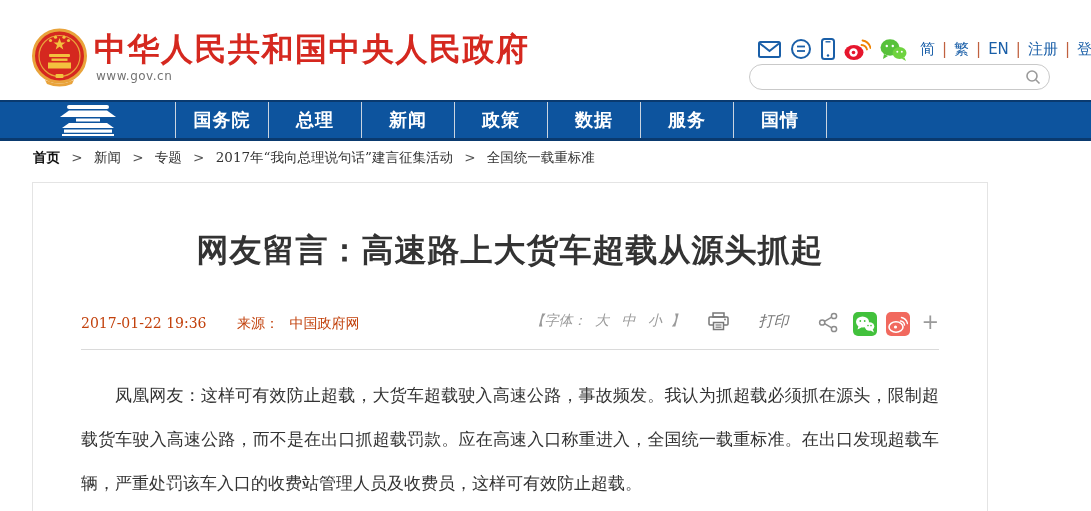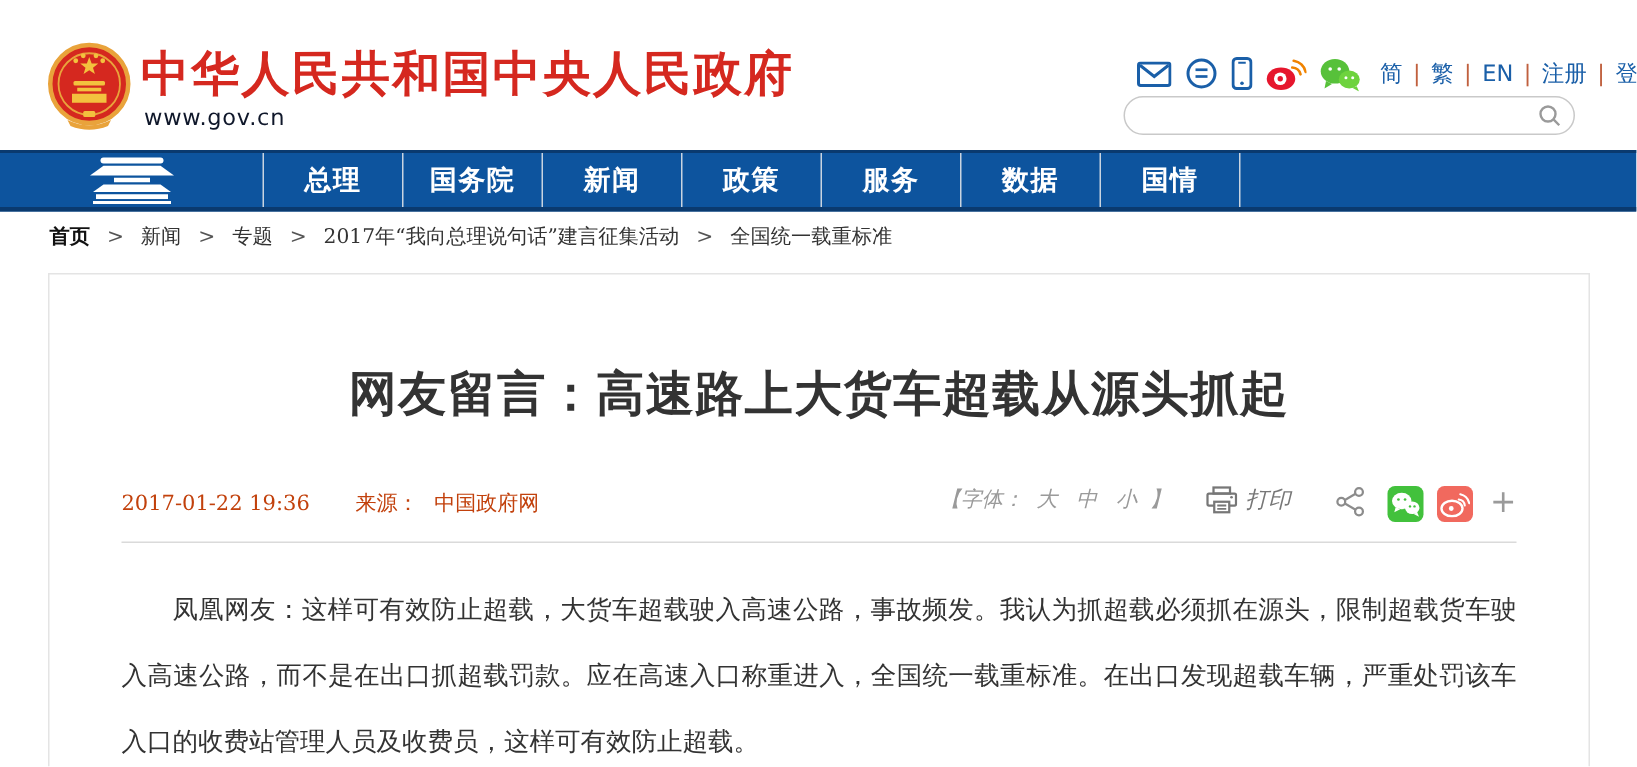--- a/index.html
+++ b/index.html
@@ -4,21 +4,21 @@
 <style>
   * { margin:0; padding:0; box-sizing:border-box; }
   html,body { width:1091px; height:511px; background:#fff; overflow:hidden; }
   body { position:relative; font-family:"DejaVu Sans","Liberation Sans",sans-serif; }
 
   
   .header { position:relative; height:100px; background:#fff; }
   .emblem { position:absolute; left:31px; top:27px; width:57px; height:63px; }
   .site-title { position:absolute; left:94px; top:28px; font-size:32px; font-weight:bold;
                 color:#d5281f; letter-spacing:1.5px; white-space:nowrap; }
-  .site-url { position:absolute; left:96px; top:69px; font-size:15px; color:#0f172a; letter-spacing:.5px; }
+  .site-url { position:absolute; left:96px; top:69px; font-size:12px; color:#737373; letter-spacing:.5px; }
 
   .topbar { position:absolute; left:758px; top:36px; height:26px; display:flex; align-items:center; gap:9px; }
   .topbar .ico { display:inline-flex; align-items:center; cursor:pointer; }
   .langs { display:flex; align-items:center; gap:7px; margin-left:4px; font-size:15px; }
   .langs .lang { color:#1a5fa8; cursor:pointer; white-space:nowrap; }
   .langs .sep { color:#c0603e; }
 
   .searchbox { position:absolute; left:749px; top:64px; width:301px; height:26px;
                border:1px solid #c9c9c9; border-radius:14px; background:#fff; cursor:text; }
   .searchbox .mag { position:absolute; right:7px; top:4px; }
@@ -33,32 +33,32 @@
               letter-spacing:1px; cursor:pointer; white-space:nowrap; }
 
   
   .breadcrumb { position:absolute; left:33px; top:149px; font-size:13.5px; color:#333;
                 font-family:"DejaVu Serif","Liberation Serif",serif; white-space:nowrap; }
   .breadcrumb .crumb { cursor:pointer; }
   .breadcrumb .crumb.first { font-weight:bold; color:#111;font-family:Liberation Mono, monospace; }
   .breadcrumb .bsep { color:#555; margin:0 7px; }
 
   
-  .article-box { position:absolute; left:32px; top:182px; width:1028px; bottom:0;
-                 border:1px solid #e4e4e4; border-bottom:none; background:#fff; padding:16px 48px; }
+  .article-box { position:absolute; left:32px; top:182px; width:956px; bottom:0;
+                 border:1px solid #e4e4e4; border-bottom:none; background:#fff; padding:4px 48px; }
   .article-title { margin-top:40px; text-align:center; font-size:32px; line-height:46px;
                    color:#333; font-weight:600; letter-spacing:1px; }
   .meta-row { margin-top:38px; height:26px; display:flex; justify-content:space-between; align-items:center; }
   .meta-left { font-size:14px; color:#c2410c; font-family:"DejaVu Serif","Liberation Serif",serif; }
   .meta-left .src-label { margin-left:26px; }
   .meta-left .src { margin-left:6px; }
   .meta-right { display:flex; align-items:flex-start;font-style:italic; }
   .font-ctl { font-size:14px; color:#9a9a9a; font-family:"DejaVu Serif","Liberation Serif",serif; }
   .font-ctl .fsz { margin:0 4px; cursor:pointer; }
-  .print-group { display:flex; align-items:center; margin-left:24px; cursor:pointer; }
+  .print-group { display:flex; align-items:center; margin-left:24px; cursor:pointer;gap:24px; }
   .print-label { font-size:15px; color:#777; margin-left:5px;
                  font-family:"DejaVu Serif","Liberation Serif",serif; }
   .share-icon { margin-left:30px; cursor:pointer; display:inline-flex; }
   .badge { width:24px; height:24px; border-radius:5px; display:inline-flex; align-items:center;
            justify-content:center; cursor:pointer; }
   .badge.wechat { background:#42c13c; margin-left:14px; }
   .badge.weibo  { background:#f1695e; margin-left:9px; }
   .plus { margin-left:11px; font-size:21px; color:#9a9a9a; font-weight:400; cursor:pointer; line-height:20px; }
 
   .divider { margin-top:12px; border-top:1px solid #dadada; height:0; }
@@ -158,26 +158,26 @@
   <div class="nav-gate">
     <svg width="74" height="32" viewBox="0 0 74 32">
       <rect x="16" y="1" width="42" height="4" rx="2" fill="#fff"></rect>
       <polygon points="9,13 65,13 56,6.5 18,6.5" fill="#fff"></polygon>
       <rect x="25" y="14.5" width="24" height="3" fill="#fff"></rect>
       <polygon points="11,24 63,24 56,19 18,19" fill="#fff"></polygon>
       <rect x="13" y="25.5" width="48" height="3.2" fill="#fff"></rect>
       <rect x="11" y="30" width="52" height="2" fill="#fff"></rect>
     </svg>
   </div>
+  <div class="nav-item">国务院</div>
   <div class="nav-item">总理</div>
-  <div class="nav-item">国务院</div>
   <div class="nav-item">新闻</div>
   <div class="nav-item">政策</div>
+  <div class="nav-item">数据</div>
   <div class="nav-item">服务</div>
-  <div class="nav-item">数据</div>
   <div class="nav-item">国情</div>
 </div>
 
 <div class="breadcrumb">
   <span class="crumb first">首页</span>
   <span class="bsep">&gt;</span>
   <span class="crumb">新闻</span>
   <span class="bsep">&gt;</span>
   <span class="crumb">专题</span>
   <span class="bsep">&gt;</span>

